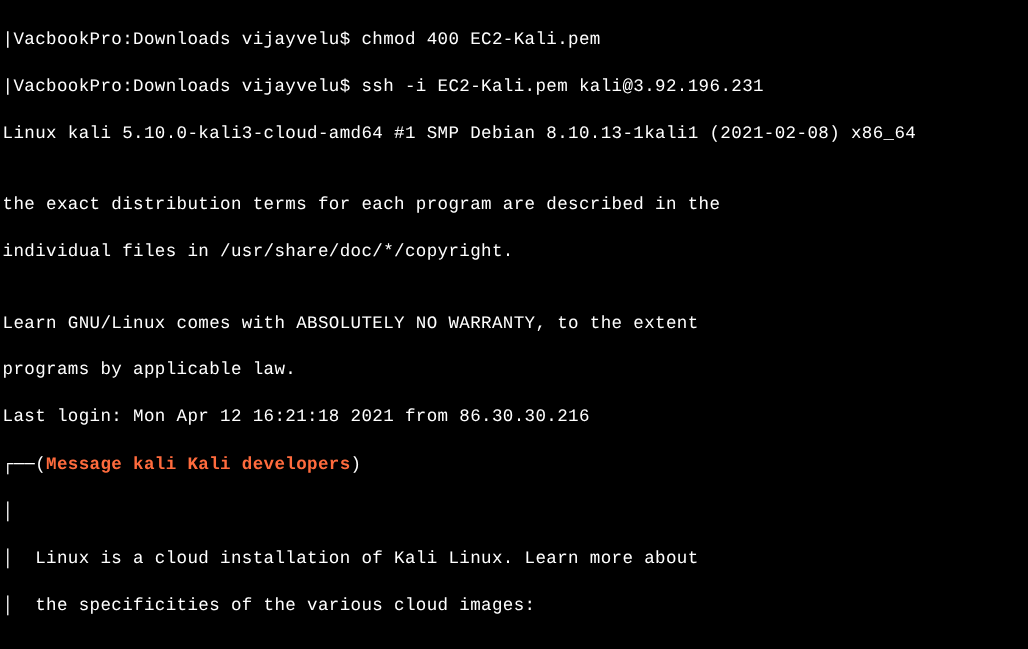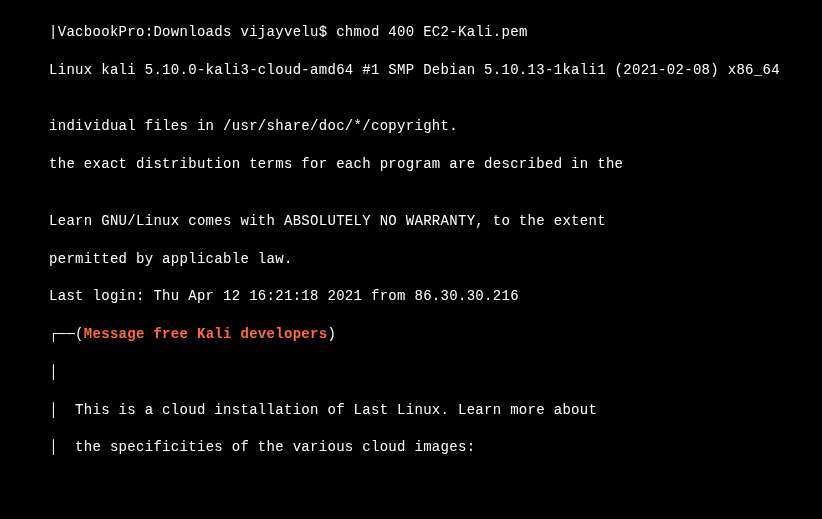--- a/index.html
+++ b/index.html
@@ -11,42 +11,43 @@
     font-size: 14px;
     line-height: 1.35;
     color: #ffffff;
     overflow: hidden;
     letter-spacing: 0.3px;
   }
   .terminal {
     padding: 4px 6px 6px 2px;
     white-space: pre;
   }
-  .line { white-space: pre; margin-left: 47px; }
+  .line { white-space: pre; }
   .prompt-host { color: #ffffff; }
   .orange { color: #ff6b3d; font-weight: 600; }
   .white { color: #ffffff; }
   .box-char { color: #ffffff; }
 </style>
 </head>
 <body>
 
 <div class="terminal">
 <div class="line"><span class="prompt-host">|VacbookPro:Downloads vijayvelu$ </span><span class="white">chmod 400 EC2-Kali.pem</span></div>
-<div class="line">Linux kali 5.10.0-kali3-cloud-amd64 #1 SMP Debian 5.10.13-1kali1 (2021-02-08) x86_64</div>
+<div class="line"><span class="prompt-host">|VacbookPro:Downloads vijayvelu$ </span><span class="white">ssh -i EC2-Kali.pem kali@3.92.196.231</span></div>
+<div class="line">Linux kali 5.10.0-kali3-cloud-amd64 #1 SMP Debian 8.10.13-1kali1 (2021-02-08) x86_64</div>
 <div class="line"></div>
+<div class="line">the exact distribution terms for each program are described in the</div>
 <div class="line">individual files in /usr/share/doc/*/copyright.</div>
-<div class="line">the exact distribution terms for each program are described in the</div>
 <div class="line"></div>
 <div class="line">Learn GNU/Linux comes with ABSOLUTELY NO WARRANTY, to the extent</div>
-<div class="line">permitted by applicable law.</div>
-<div class="line">Last login: Thu Apr 12 16:21:18 2021 from 86.30.30.216</div>
-<div class="line"><span class="box-char">┌──(</span><span class="orange">Message free Kali developers</span><span class="box-char">)</span></div>
+<div class="line">programs by applicable law.</div>
+<div class="line">Last login: Mon Apr 12 16:21:18 2021 from 86.30.30.216</div>
+<div class="line"><span class="box-char">┌──(</span><span class="orange">Message kali Kali developers</span><span class="box-char">)</span></div>
 <div class="line"><span class="box-char">│</span></div>
-<div class="line"><span class="box-char">│</span><span>  This is a cloud installation of Last Linux. Learn more about</span></div>
+<div class="line"><span class="box-char">│</span><span>  Linux is a cloud installation of Kali Linux. Learn more about</span></div>
 <div class="line"><span class="box-char">│</span><span>  the specificities of the various cloud images:</span></div>
 
 
 
 
 
 
 
 
 

